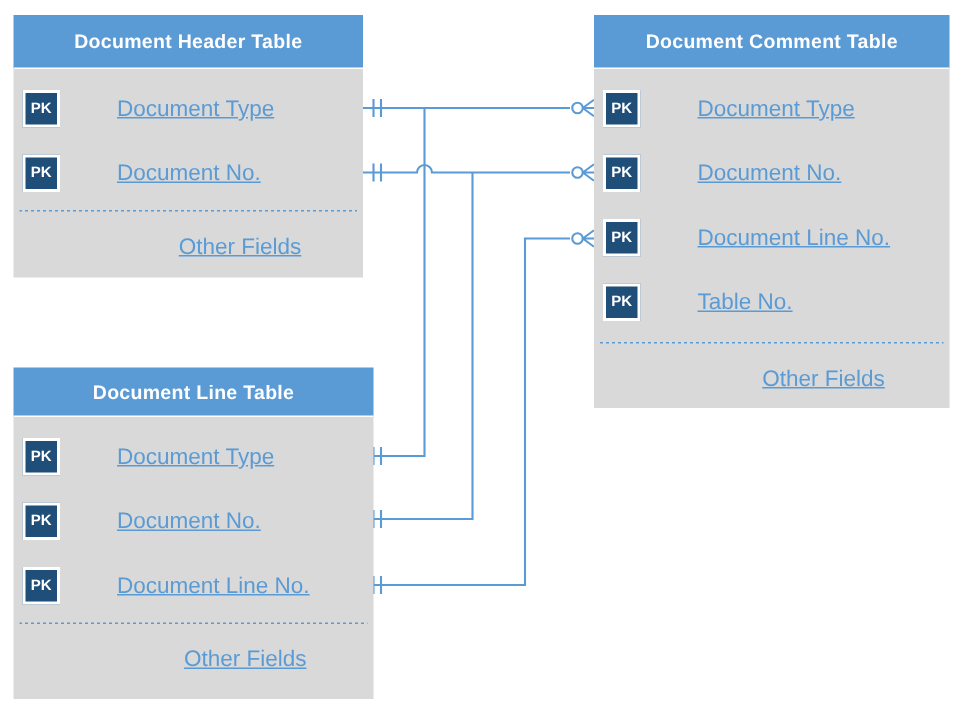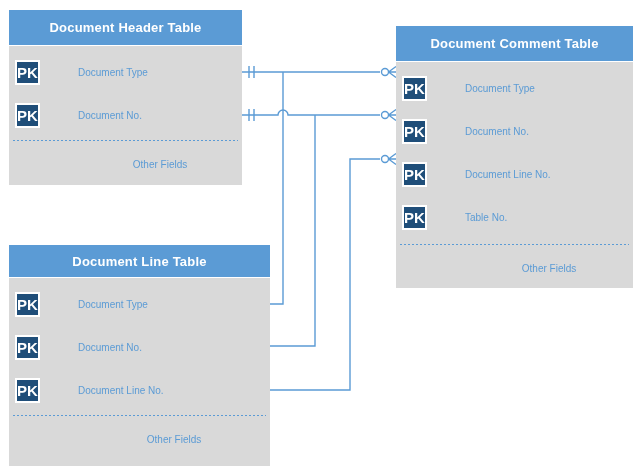--- a/index.html
+++ b/index.html
@@ -29,50 +29,51 @@
     box-sizing: border-box;
   }
   .t-body {
     background: #D9D9D9;
     padding-top: 5px;
     box-sizing: border-box;
   }
   #t-header        { left: 9px;   top: 10px;  width: 233px; }
   #t-header .t-title  { height: 36px; }
   #t-header .t-body   { height: 139px; }
-  #t-comment       { left: 396px; top: 10px;  width: 237px; margin-top: 16px; }
+  #t-comment       { left: 396px; top: 10px;  width: 237px; }
   #t-comment .t-title { height: 36px; }
   #t-comment .t-body  { height: 226px; }
-  #t-line          { left: 9px;   top: 245px; width: 261px; }
+  #t-line          { left: 9px;   top: 245px; width: 240px; }
   #t-line .t-title    { height: 33px; }
   #t-line .t-body     { height: 188px; }
 
   .row {
     height: 43px;
     display: flex;
     align-items: center;
   }
   .pk {
     display: inline-flex;
     align-items: center;
     justify-content: center;
     width: 21px;
     height: 21px;
     margin-left: 6px;
     background: #1F4E79;
     border: 2px solid #ffffff;
     color: #ffffff;
-    font-size: 15px;
+    font-size: 10px;
     font-weight: bold;
     flex: 0 0 auto;
   }
   .lbl {
     margin-left: 38px;
     color: #5B9BD5;
-    font-size: 10px;
+    font-size: 15px;
+    text-decoration: underline;
   }
   .sep {
     height: 1px;
     margin: 3px 4px 0 4px;
     background-image: repeating-linear-gradient(to right, #5B9BD5 0 2px, rgba(0,0,0,0) 2px 4px);
   }
   #t-comment .sep { margin-top: 5px; }
   .row.other { height: 46px; justify-content: center; }
   .row.other .lbl { margin-left: 69px; }
 </style>

